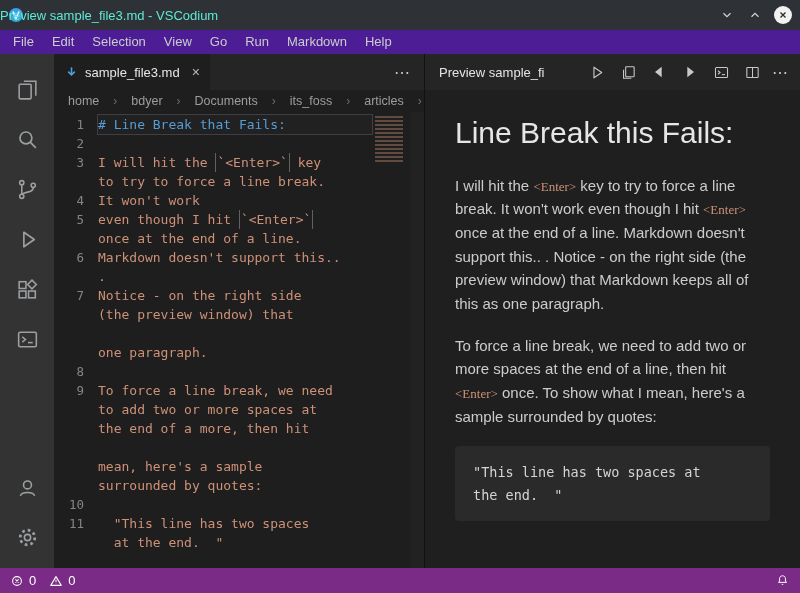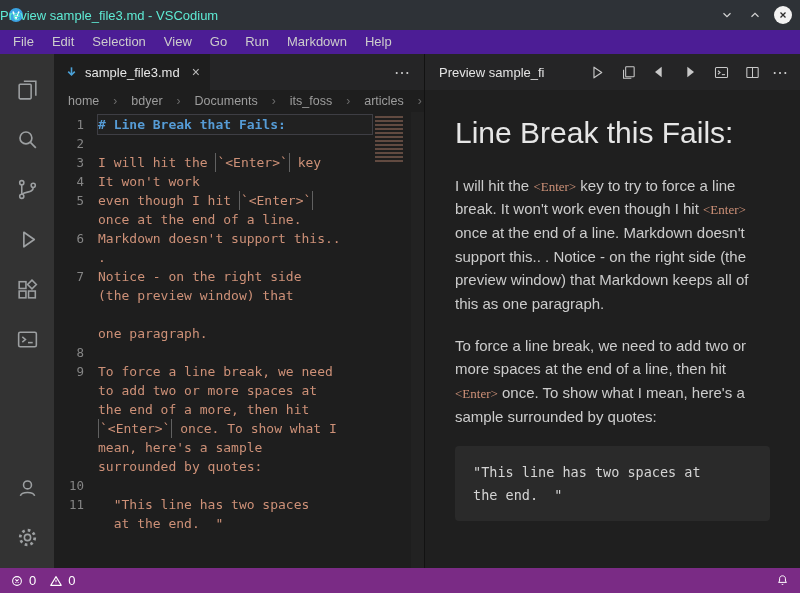--- a/index.html
+++ b/index.html
@@ -44,21 +44,21 @@
 
   .breadcrumb{flex:0 0 22px;height:22px;display:flex;align-items:center;gap:14px;padding-left:14px;overflow:hidden;white-space:nowrap}
   .bc-item{color:#9d9d9d;font-size:12.5px}
   .bc-sep{color:#6c6c6c;font-size:12px}
 
   .editor-body{flex:1;position:relative;padding-top:3px;overflow:hidden;font-family:"DejaVu Sans Mono",monospace}
   .erow{display:flex;height:19px;padding-right:52px}
   .lnum{flex:0 0 44px;text-align:right;padding-right:14px;color:#858585;font-size:12.5px;line-height:19px}
   .lcode{flex:1;white-space:pre;font-size:13px;line-height:19px;color:var(--text-token);overflow:hidden}
   .lcode.current{outline:1px solid #3e3e44;background:rgba(255,255,255,.015)}
-  .tok-heading{color:var(--heading-token);font-weight:bold}
+  .tok-heading{color:var(--heading-token);font-weight:normal}
   .tok-text{color:var(--text-token)}
   .tok-code{color:var(--text-token);border:1px solid #616161;border-radius:3px;padding:8px 1px}
 
   .minimap{position:absolute;top:4px;right:14px;width:35px;height:46px;background:
     repeating-linear-gradient(180deg, rgba(206,145,120,.45) 0 2px, transparent 2px 4px);
     background-size:80% 100%;background-repeat:no-repeat;opacity:.85}
   .scroll-track{position:absolute;top:0;right:0;bottom:0;width:13px;background:rgba(255,255,255,.02)}
 
   
   .preview-pane{flex:1;display:flex;flex-direction:column;min-width:0;background:#1f1f1f}
@@ -220,20 +220,24 @@
             </div>
             <div class="erow">
               <span class="lnum">2</span>
               <span class="lcode"></span>
             </div>
             <div class="erow">
               <span class="lnum">3</span>
               <span class="lcode"><span class="tok-text">I will hit the </span><span class="tok-code">`&lt;Enter&gt;`</span><span class="tok-text"> key</span></span>
             </div>
             <div class="erow">
+              <span class="lnum"></span>
+              <span class="lcode"><span class="tok-text">to try to force a line break.</span></span>
+            </div>
+            <div class="erow">
               <span class="lnum">4</span>
               <span class="lcode"><span class="tok-text">It won't work</span></span>
             </div>
             <div class="erow">
               <span class="lnum">5</span>
               <span class="lcode"><span class="tok-text">even though I hit </span><span class="tok-code">`&lt;Enter&gt;`</span></span>
             </div>
             <div class="erow">
               <span class="lnum"></span>
               <span class="lcode"><span class="tok-text">once at the end of a line.</span></span>
@@ -272,21 +276,20 @@
             <div class="erow">
               <span class="lnum"></span>
               <span class="lcode"><span class="tok-text">to add two or more spaces at</span></span>
             </div>
             <div class="erow">
               <span class="lnum"></span>
               <span class="lcode"><span class="tok-text">the end of a more, then hit</span></span>
             </div>
             <div class="erow">
               <span class="lnum"></span>
-              <span class="lcode"><span class="tok-code">`&lt;Enter&gt;`</span><span class="tok-text"> once. To show what I</span></span>
             </div>
             <div class="erow">
               <span class="lnum"></span>
               <span class="lcode"><span class="tok-text">mean, here's a sample</span></span>
             </div>
             <div class="erow">
               <span class="lnum"></span>
               <span class="lcode"><span class="tok-text">surrounded by quotes:</span></span>
             </div>
             <div class="erow">

